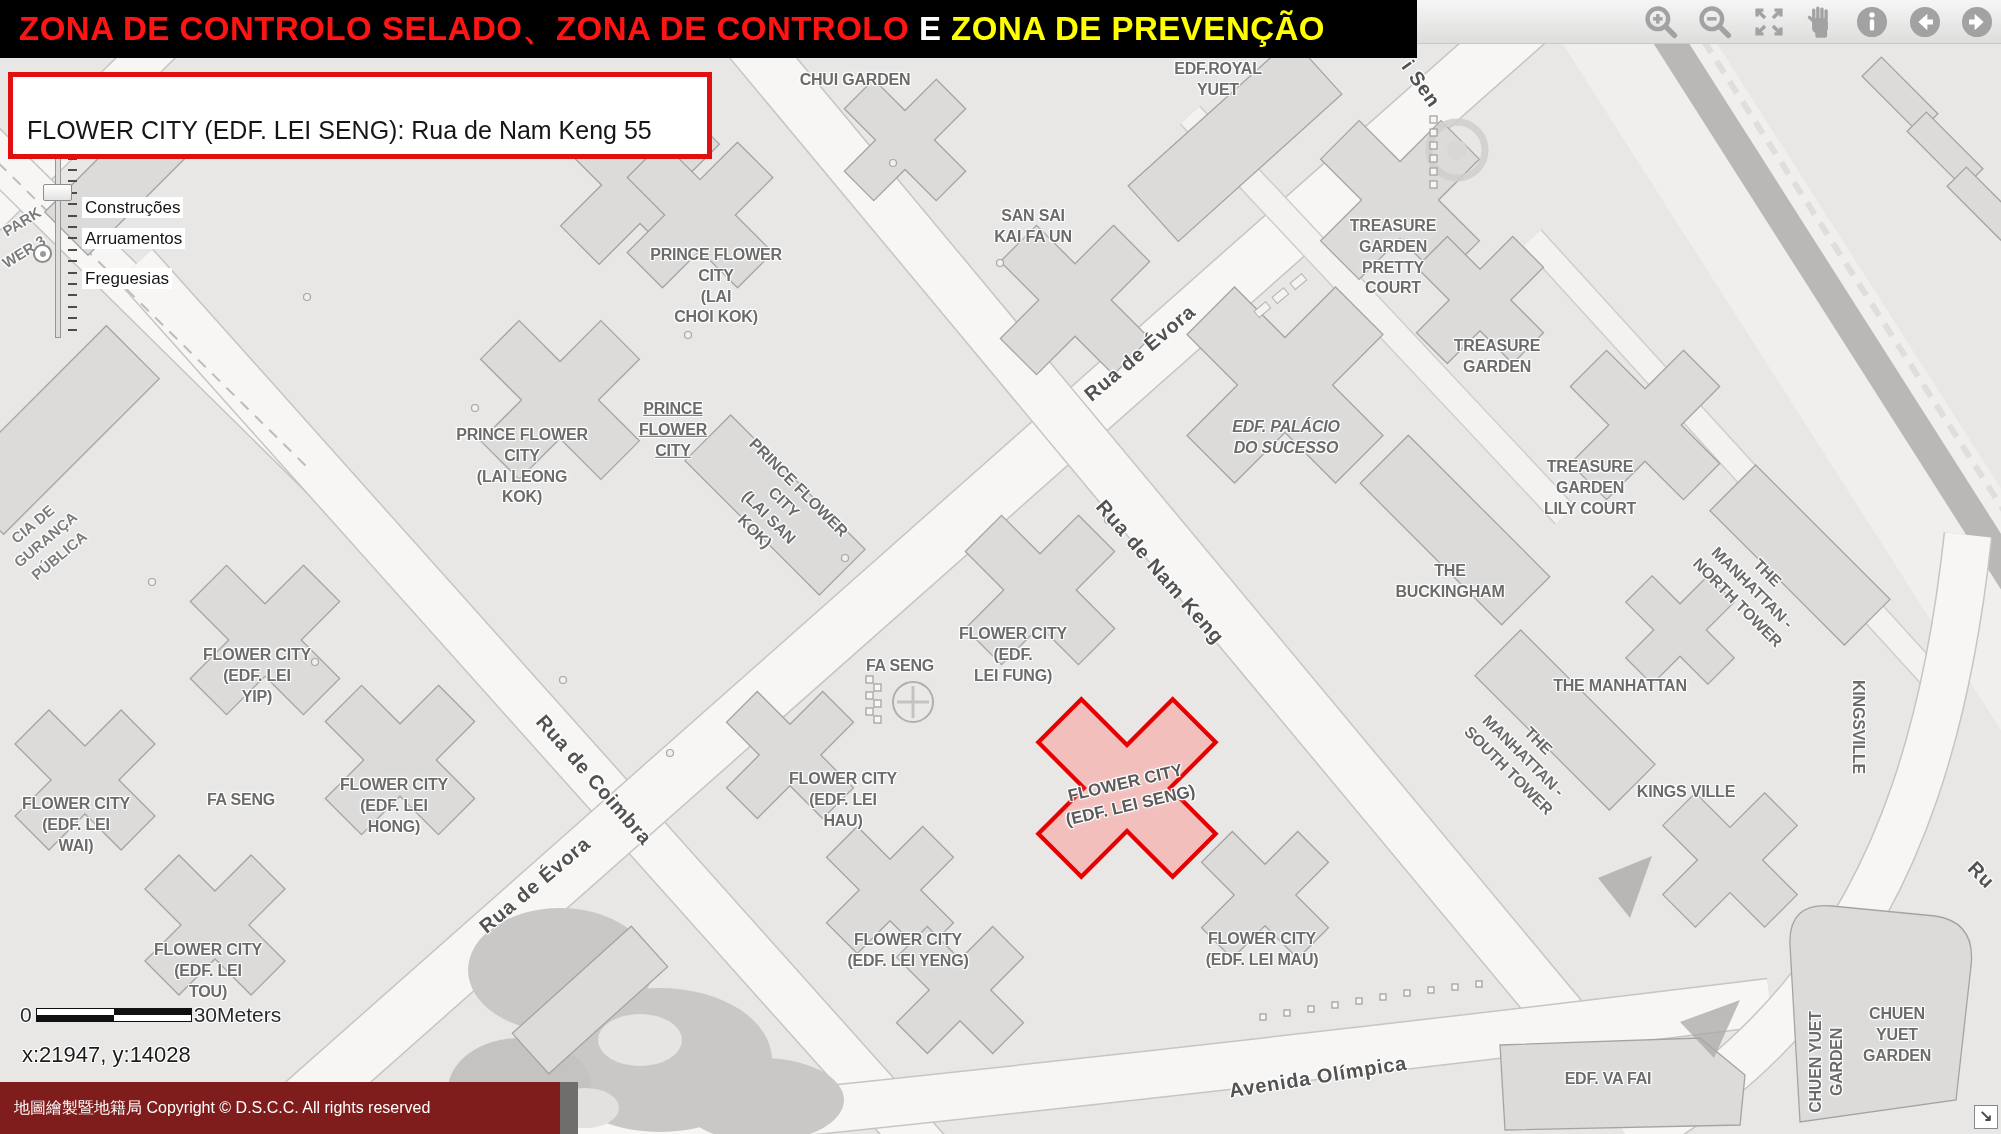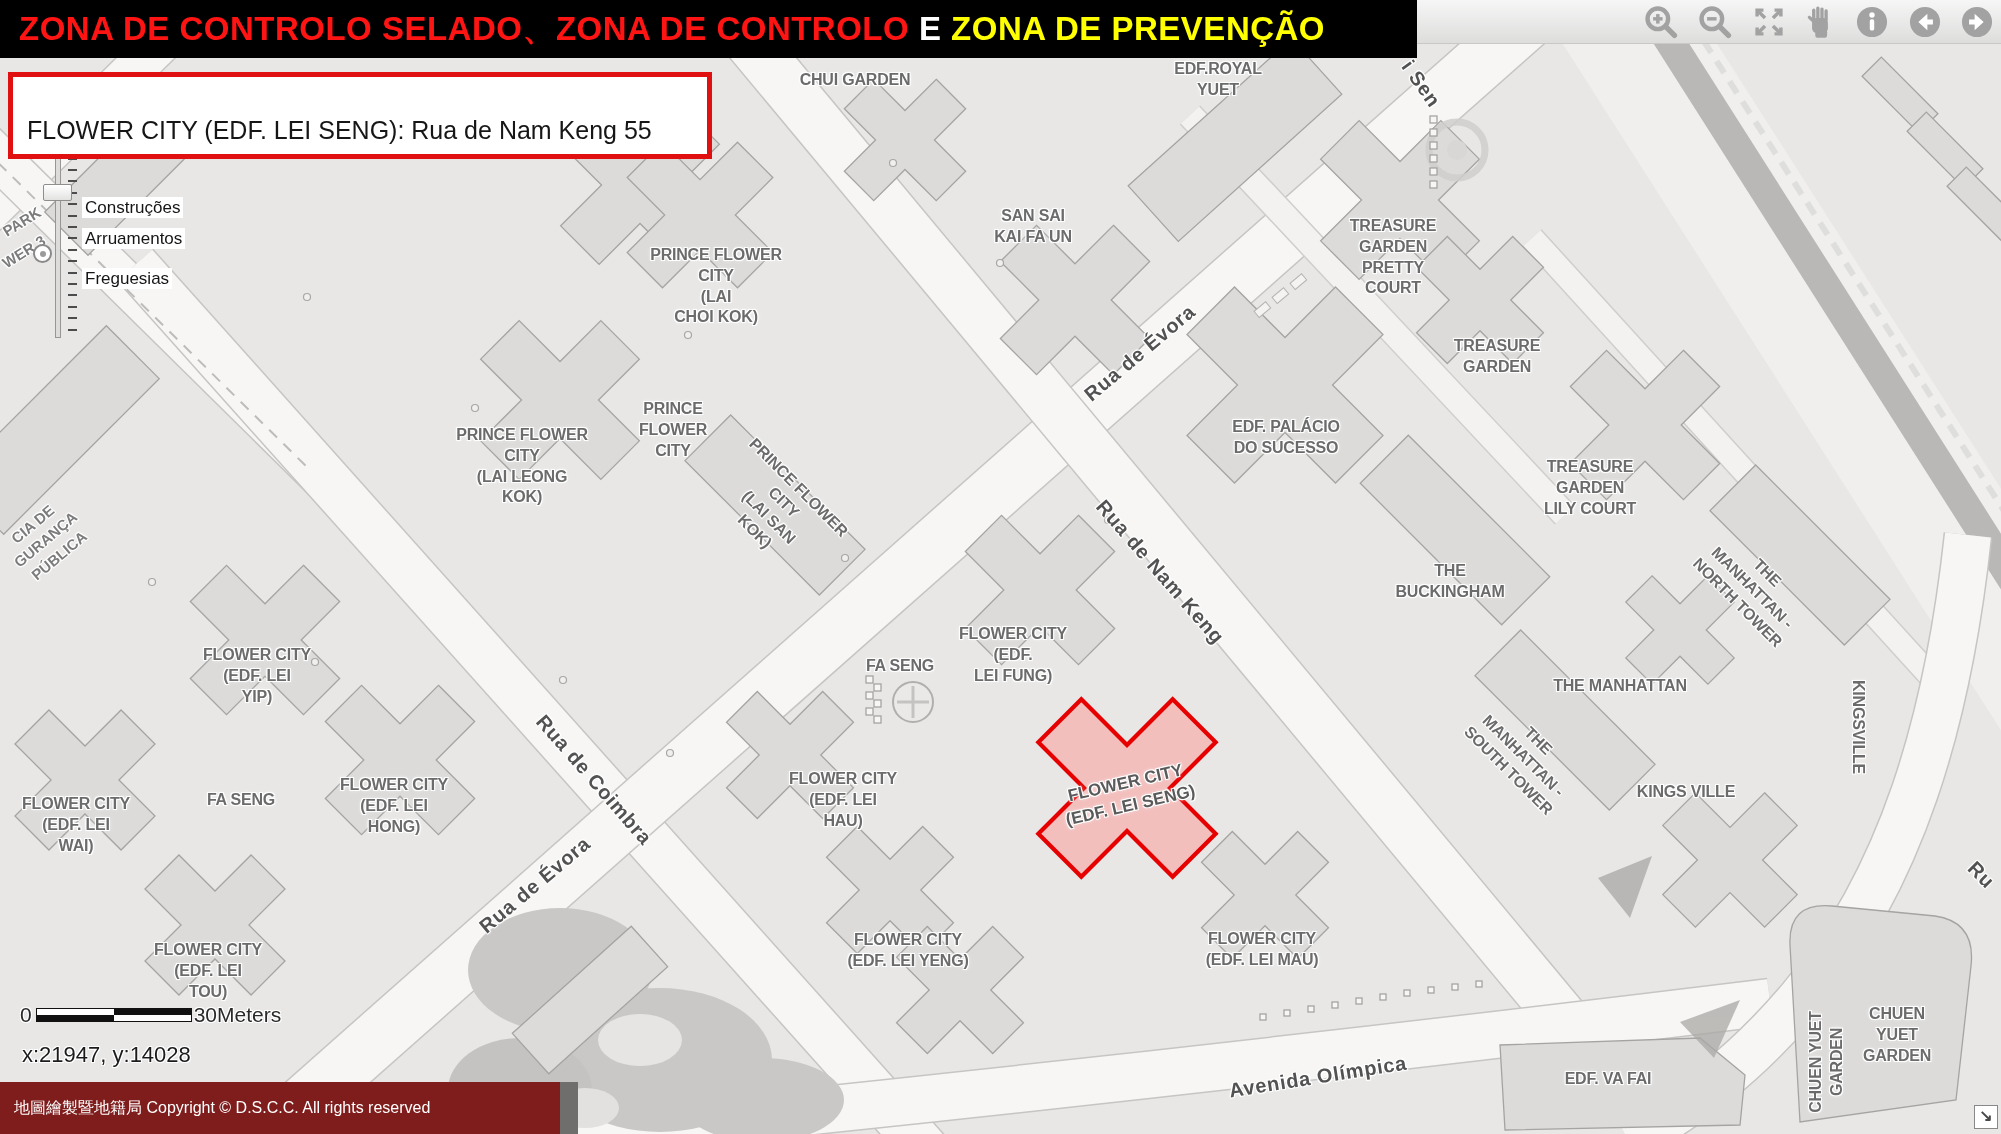--- a/index.html
+++ b/index.html
@@ -216,32 +216,32 @@
       <div class="maplabel lbl-b" style="left: 716px; top: 287px; transform: translate(-50%, -50%) rotate(0deg);">PRINCE FLOWER
 CITY
 (LAI
 CHOI KOK)</div>
       <div class="maplabel lbl-b" style="left: 1393px; top: 258px; transform: translate(-50%, -50%) rotate(0deg);">TREASURE
 GARDEN
 PRETTY
 COURT</div>
       <div class="maplabel lbl-b" style="left: 1497px; top: 357px; transform: translate(-50%, -50%) rotate(0deg);">TREASURE
 GARDEN</div>
-      <div class="maplabel lbl-b" style="left: 1286px; top: 438px; transform: translate(-50%, -50%) rotate(0deg);">EDF. PALÁCIO
+      <div class="maplabel lbl-b" style="left: 1286px; top: 438px; transform: translate(-50%, -50%) rotate(0deg); font-style: italic;">EDF. PALÁCIO
 DO SUCESSO</div>
       <div class="maplabel lbl-b" style="left: 1590px; top: 488px; transform: translate(-50%, -50%) rotate(0deg);">TREASURE
 GARDEN
 LILY COURT</div>
       <div class="maplabel lbl-b" style="left: 1450px; top: 582px; transform: translate(-50%, -50%) rotate(0deg);">THE
 BUCKINGHAM</div>
       <div class="maplabel lbl-b" style="left: 522px; top: 467px; transform: translate(-50%, -50%) rotate(0deg);">PRINCE FLOWER
 CITY
 (LAI LEONG
 KOK)</div>
-      <div class="maplabel lbl-b" style="left: 673px; top: 430px; transform: translate(-50%, -50%) rotate(0deg);">PRINCE
+      <div class="maplabel lbl-b" style="left: 673px; top: 430px; transform: translate(-50%, -50%) rotate(0deg); text-decoration: underline;">PRINCE
 FLOWER
 CITY</div>
       <div class="maplabel lbl-b" style="left: 776px; top: 510px; transform: translate(-50%, -50%) rotate(45deg);">PRINCE FLOWER
 CITY
 (LAI SAN
 KOK)</div>
       <div class="maplabel lbl-b" style="left: 900px; top: 666px; transform: translate(-50%, -50%) rotate(0deg);">FA SENG</div>
       <div class="maplabel lbl-b" style="left: 1013px; top: 655px; transform: translate(-50%, -50%) rotate(0deg);">FLOWER CITY
 (EDF.
 LEI FUNG)</div>

